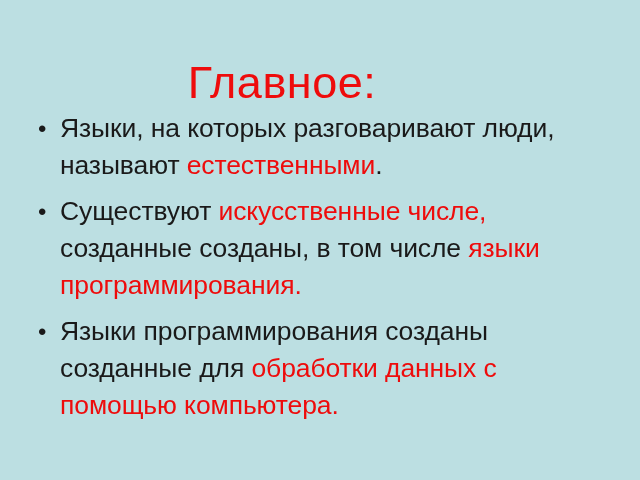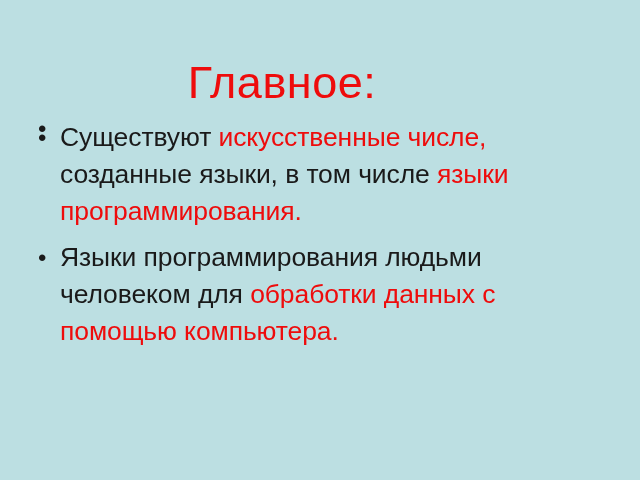--- a/index.html
+++ b/index.html
@@ -88,26 +88,27 @@
 <body>
 
 <div class="slide">
 
   <h1 class="slide-title">Главное:</h1>
 
   <div class="body-block">
 
     <div class="bullet-item b1">
       <span class="bullet-marker">•</span>
+      <span class="bullet-text"><span class="t-black">Языки, на которых разговаривают люди, называют </span><span class="t-red">естественными</span><span class="t-black">.</span></span>
     </div>
 
     <div class="bullet-item b2">
       <span class="bullet-marker">•</span>
-      <span class="bullet-text"><span class="t-black">Существуют </span><span class="t-red">искусственные числе,</span><span class="t-black"> созданные языки, в том числе </span><span class="t-red">языки программирования.</span></span>
+      <span class="bullet-text"><span class="t-black">Существуют </span><span class="t-red">искусственные числе,</span><span class="t-black"> созданные созданы, в том числе </span><span class="t-red">языки программирования.</span></span>
     </div>
 
     <div class="bullet-item b3">
       <span class="bullet-marker">•</span>
-      <span class="bullet-text"><span class="t-black">Языки программирования людьми человеком для </span><span class="t-red">обработки данных с помощью компьютера.</span></span>
+      <span class="bullet-text"><span class="t-black">Языки программирования созданы созданные для </span><span class="t-red">обработки данных с помощью компьютера.</span></span>
     </div>
 
   </div>
 </div>
 
 </body></html>

